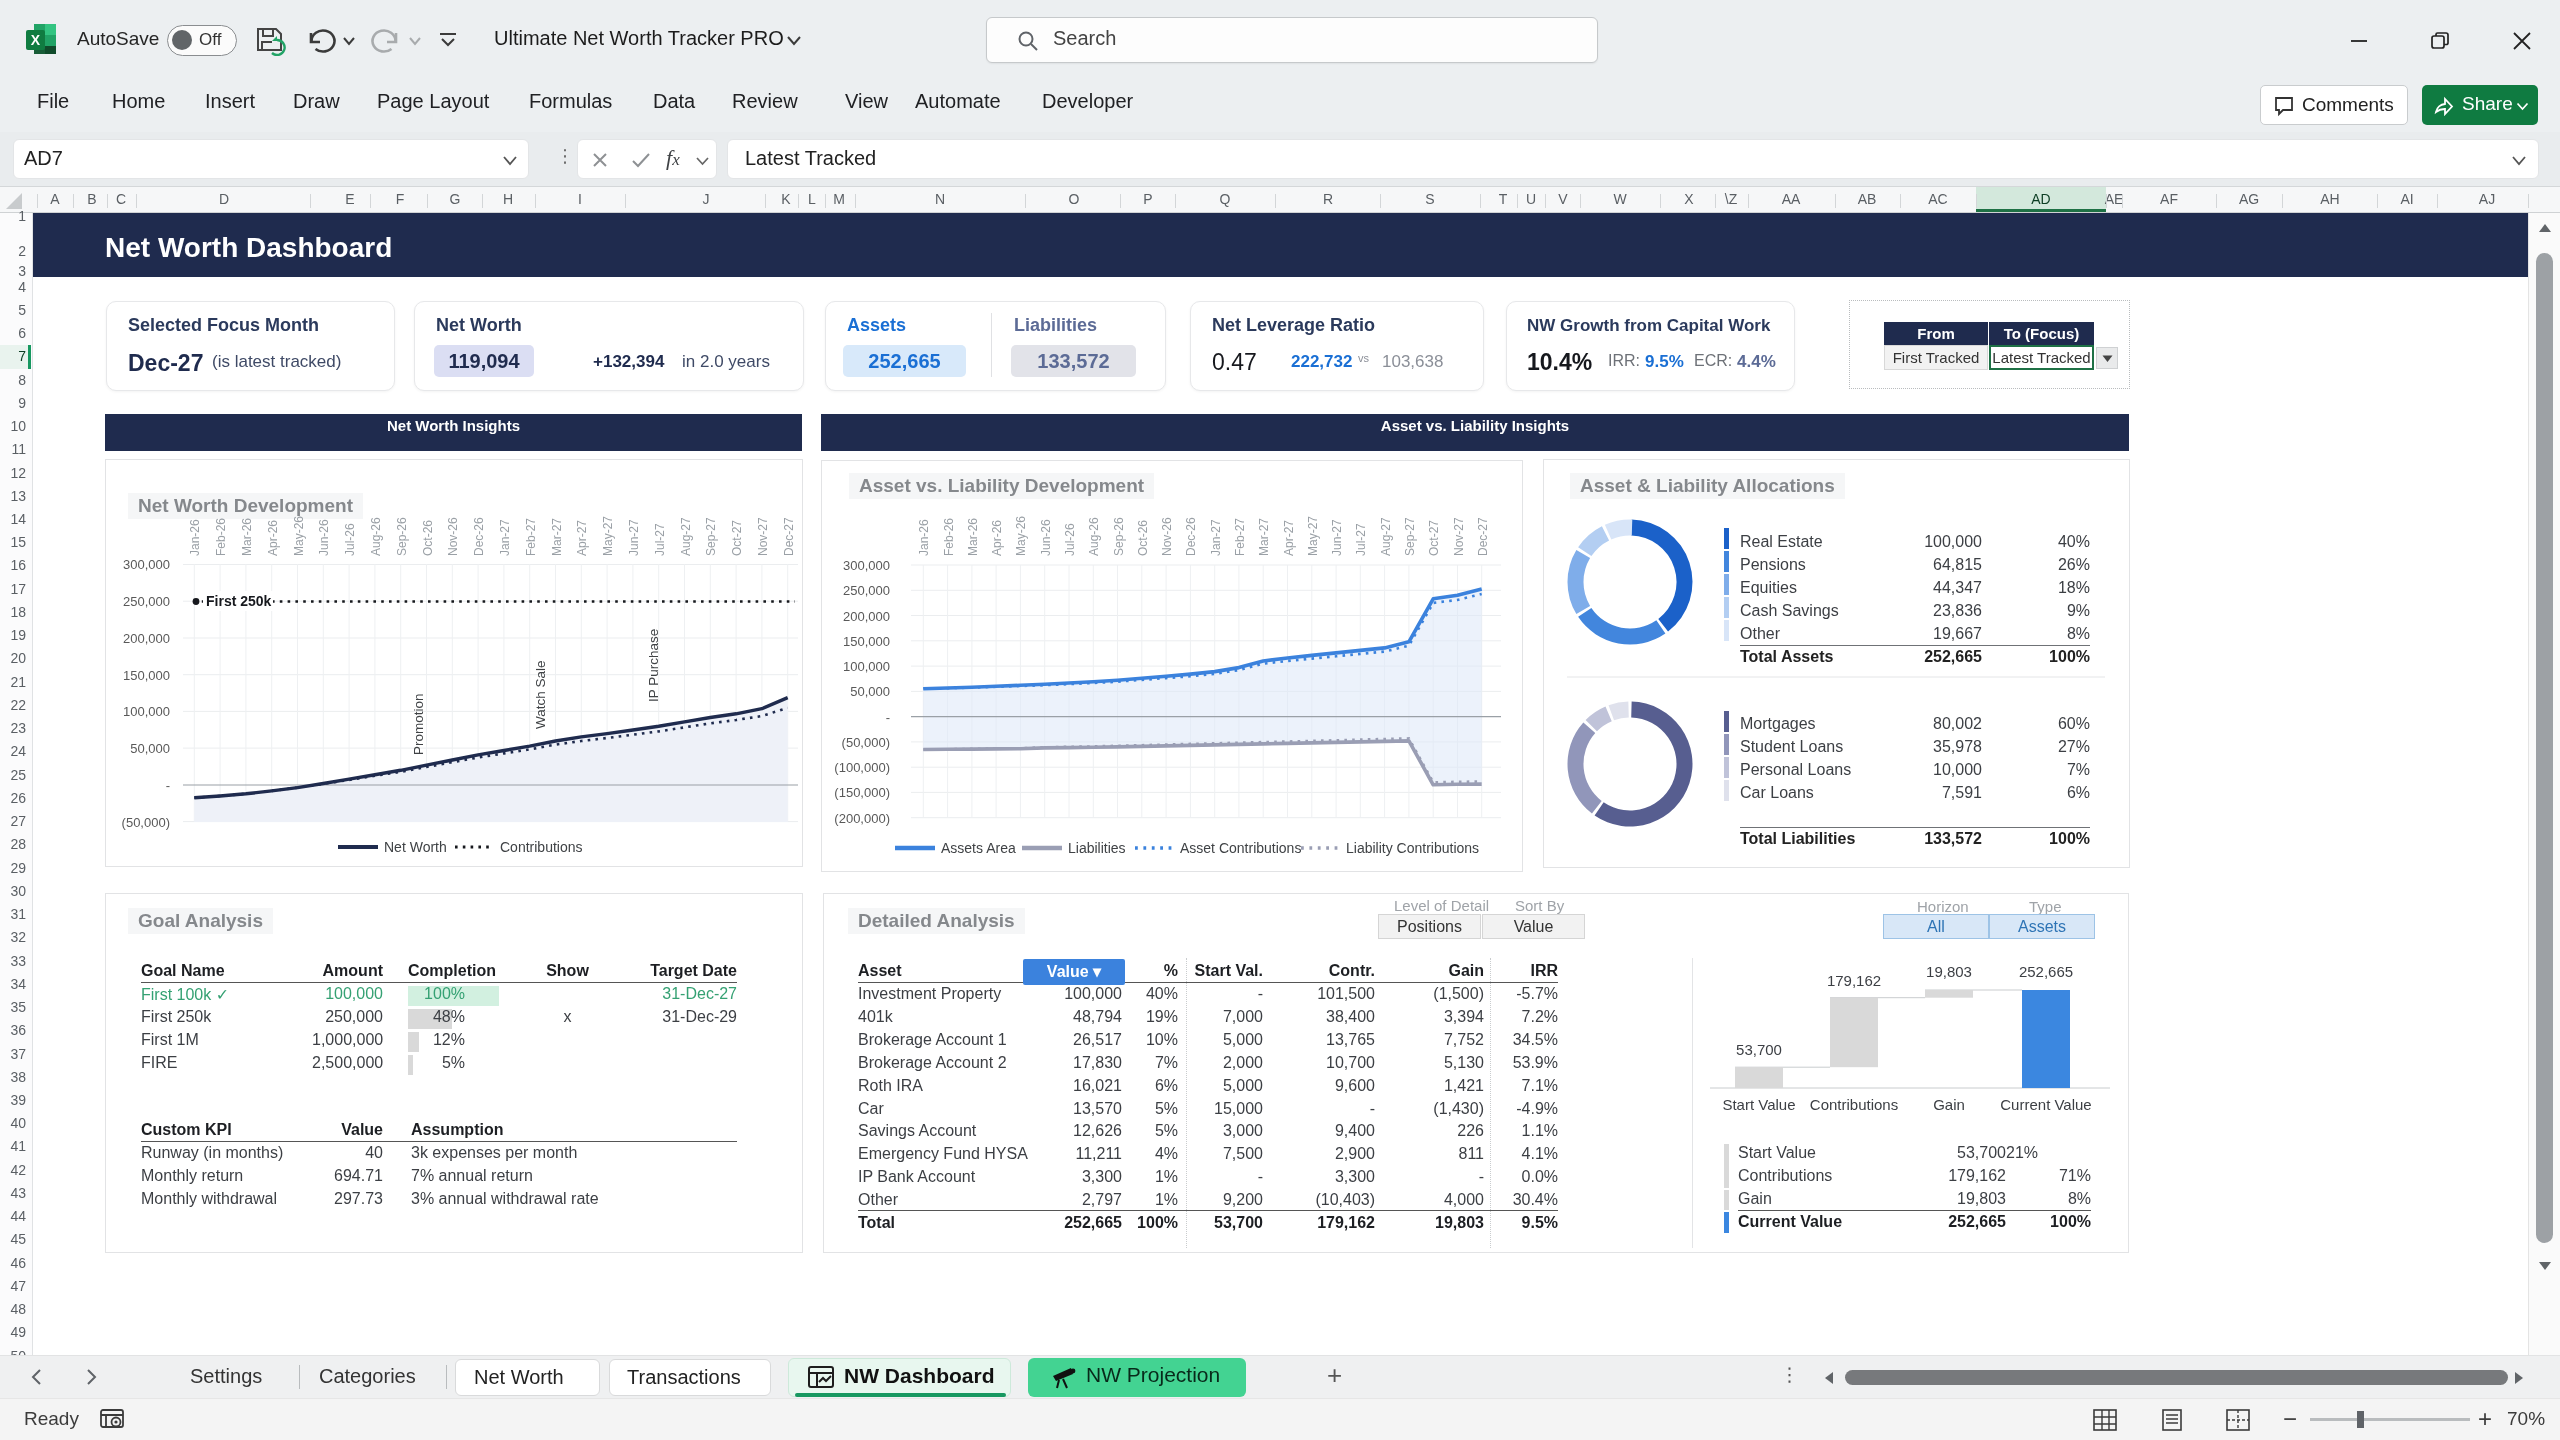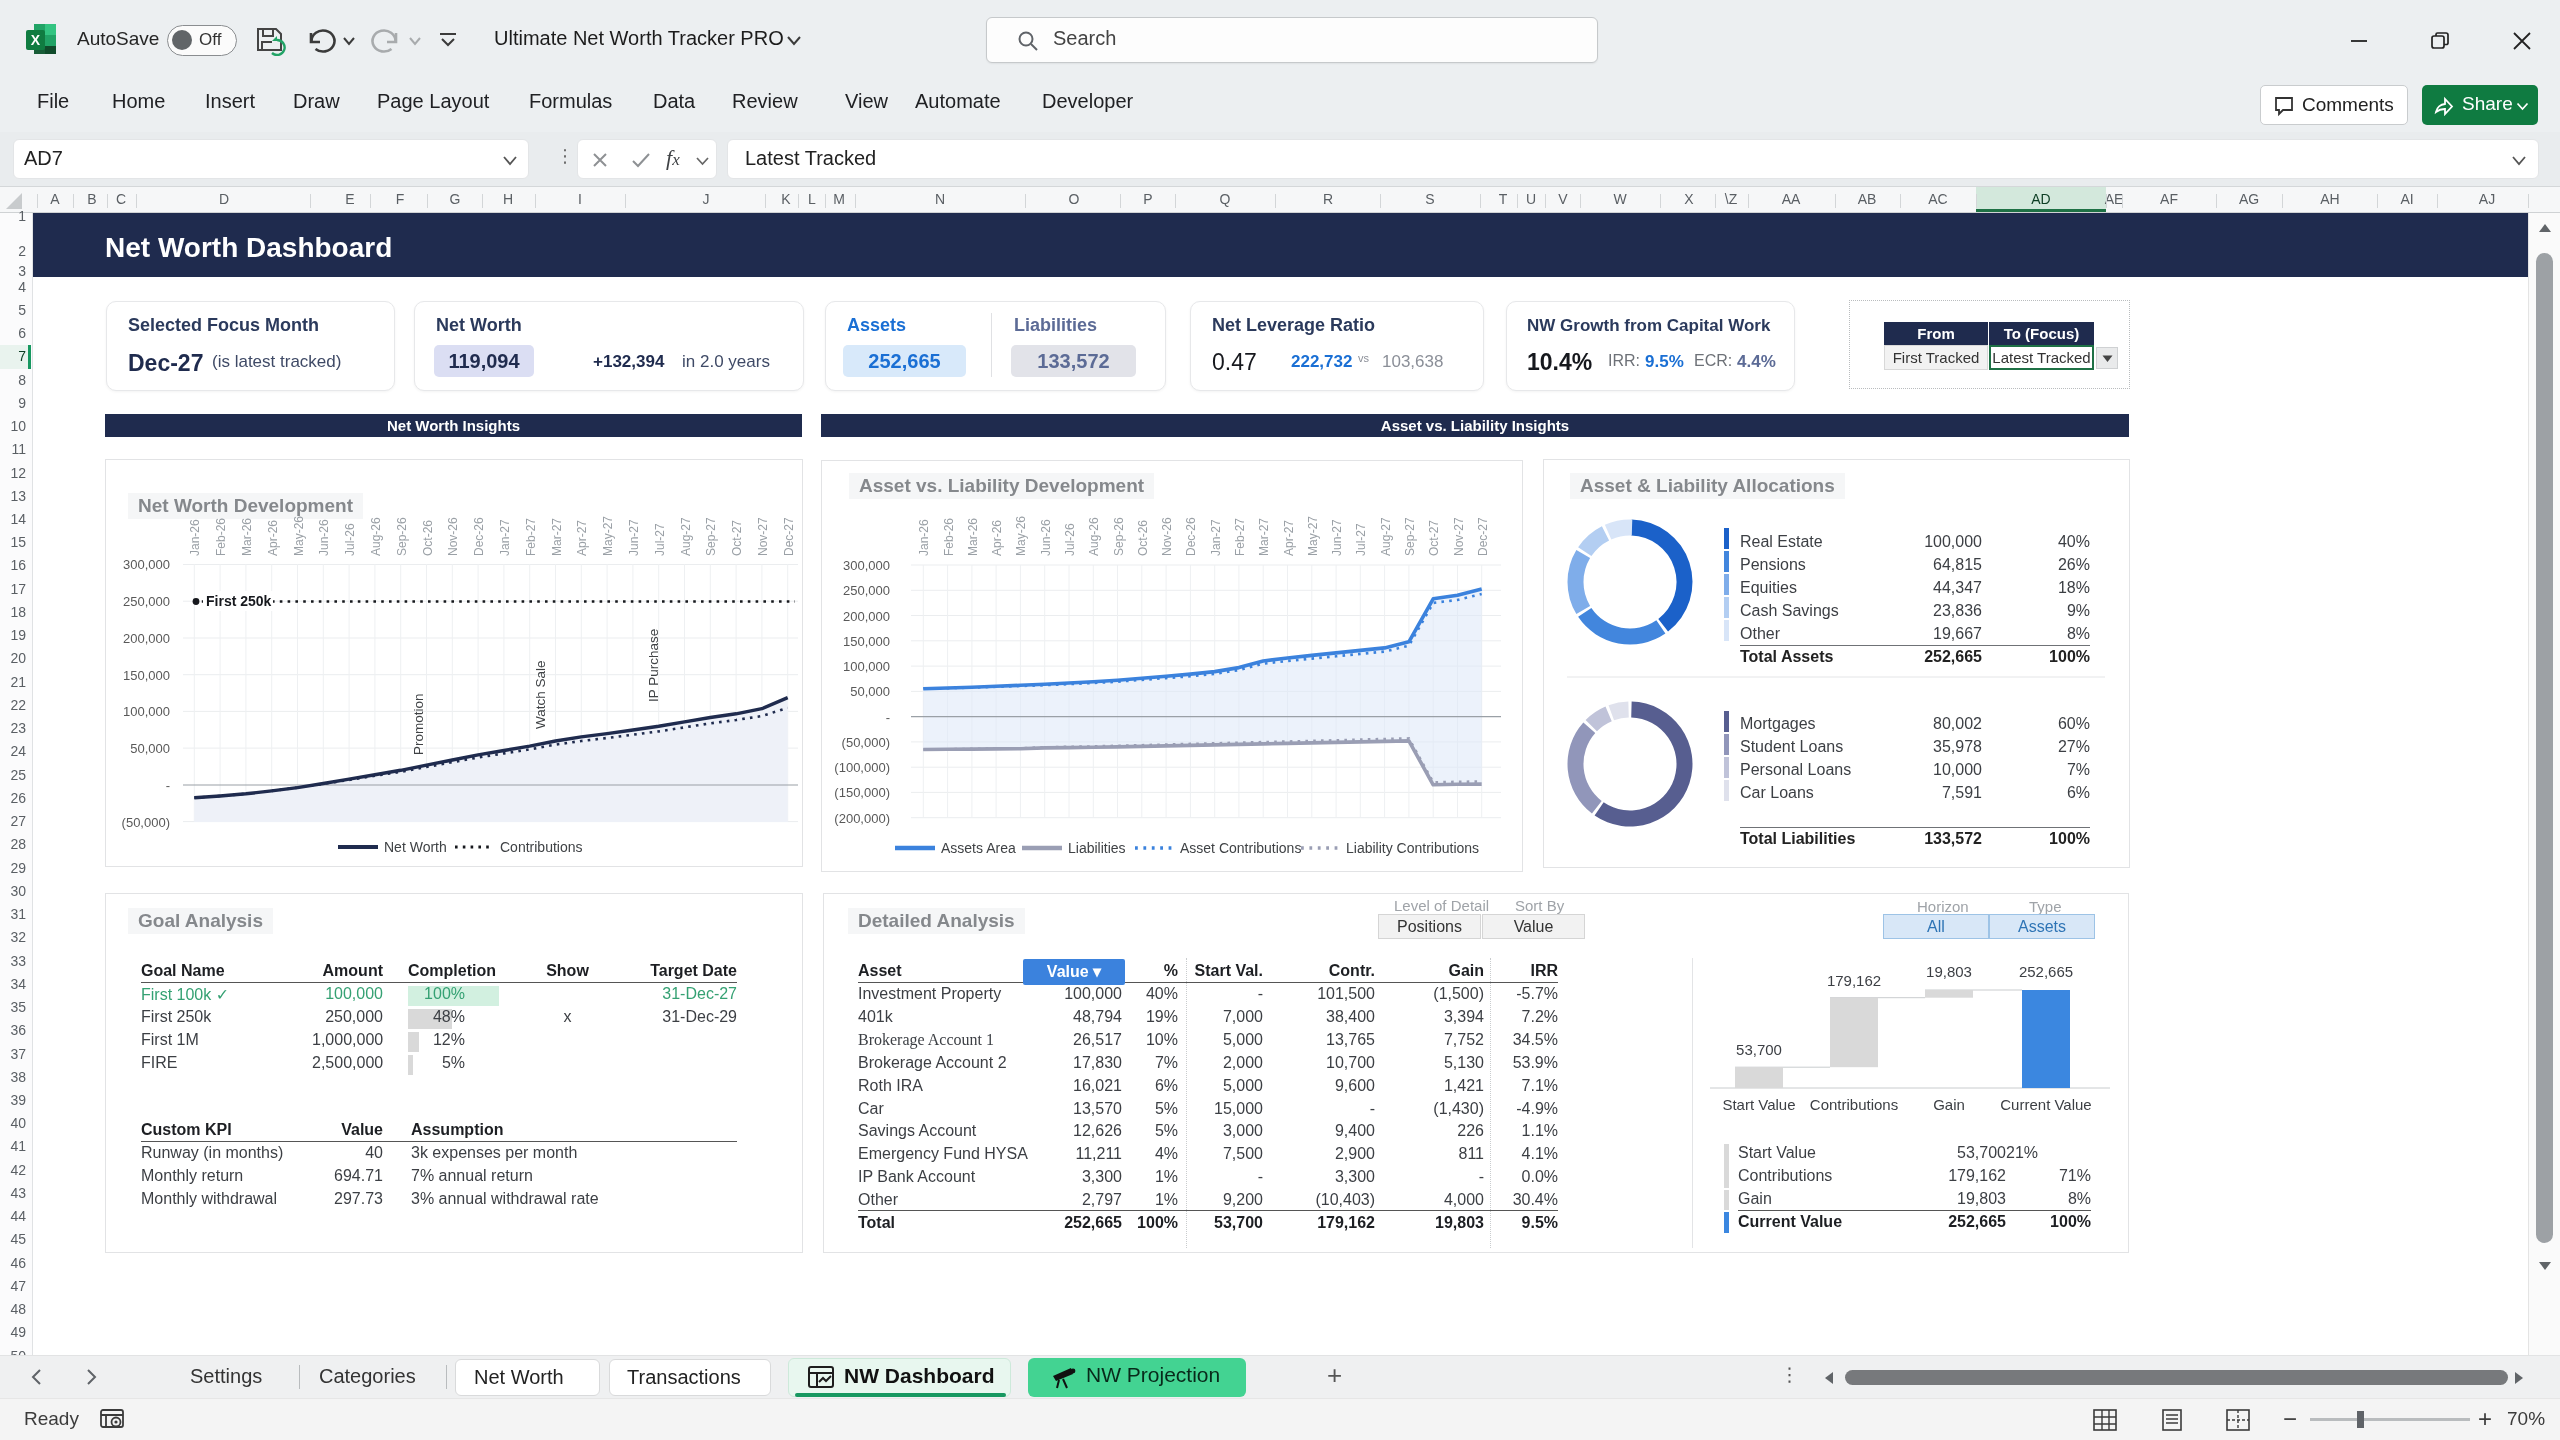--- a/index.html
+++ b/index.html
@@ -16,21 +16,21 @@
   .coltick { position:absolute; top:7px; width:1px; height:14px; background:#d3d6d8; }
   #rowhead { position:absolute; left:0; top:213px; width:33px; height:1142px; background:#fbfbfc; border-right:1px solid #e0e2e4; }
   .rowL { position:absolute; right:6px; font-size:14px; color:#5a5f64; transform:translateY(-50%); }
   #grid { position:absolute; left:33px; top:213px; width:2495px; height:1142px; background:#fff; overflow:hidden; }
   
   #vscroll { position:absolute; left:2528px; top:213px; width:32px; height:1142px; background:#fafafa; border-left:1px solid #e4e4e4; }
   
   .card { position:absolute; background:#fff; border:1px solid #e7e8ea; border-radius:10px; box-shadow:0 1px 3px rgba(0,0,0,0.05); }
   .cardtitle { position:absolute; font-size:18px; font-weight:bold; color:#2b3a5c; }
   .navy { background:#1f2b4e; }
-  .secbar { position:absolute; height:23px; background:#1f2b4e; color:#fff; font-weight:bold; font-size:15px; text-align:center; line-height:23px; }
+  .secbar { position:absolute; height:37px; background:#1f2b4e; color:#fff; font-weight:bold; font-size:15px; text-align:center; line-height:23px; }
   .chartbox { position:absolute; background:#fff; border:1px solid #e2e3e5; }
   .charttitle { position:absolute; font-size:19px; font-weight:bold; color:#85888c; background:#f5f6f7; padding:2px 10px; }
   .xlabel { position:absolute; font-size:12px; color:#9aa0a6; transform:rotate(-90deg); transform-origin:left bottom; white-space:nowrap; }
   .ylabel { position:absolute; font-size:13px; color:#595959; text-align:right; width:60px; transform:translateY(-50%); }
   .alloc-tbl .arow { display:flex; height:22.8px; font-size:16px; color:#3c3f44; align-items:center; }
   .alloc-tbl .n { flex:1; }
   .alloc-tbl .v { width:120px; text-align:right; }
   .alloc-tbl .p { width:108px; text-align:right; }
   .alloc-tbl .total { font-weight:bold; color:#222; }
   .dtbl { position:absolute; font-size:16px; color:#3c3f44; }
@@ -692,21 +692,21 @@
     <div class="drow">
         <span style="width:165px;">401k</span>
         <span style="width:99px;text-align:right;">48,794</span>
         <span style="width:56px;text-align:right;">19%</span>
         <span style="width:85px;text-align:right;">7,000</span>
         <span style="width:112px;text-align:right;">38,400</span>
         <span style="width:109px;text-align:right;">3,394</span>
         <span style="width:74px;text-align:right;">7.2%</span>
       </div>
     <div class="drow">
-        <span style="width:165px;font-family:Liberation Serif, serif;">Brokerage Account 1</span>
+        <span style="width:165px;">Brokerage Account 1</span>
         <span style="width:99px;text-align:right;">26,517</span>
         <span style="width:56px;text-align:right;">10%</span>
         <span style="width:85px;text-align:right;">5,000</span>
         <span style="width:112px;text-align:right;">13,765</span>
         <span style="width:109px;text-align:right;">7,752</span>
         <span style="width:74px;text-align:right;">34.5%</span>
       </div>
     <div class="drow">
         <span style="width:165px;">Brokerage Account 2</span>
         <span style="width:99px;text-align:right;">17,830</span>

